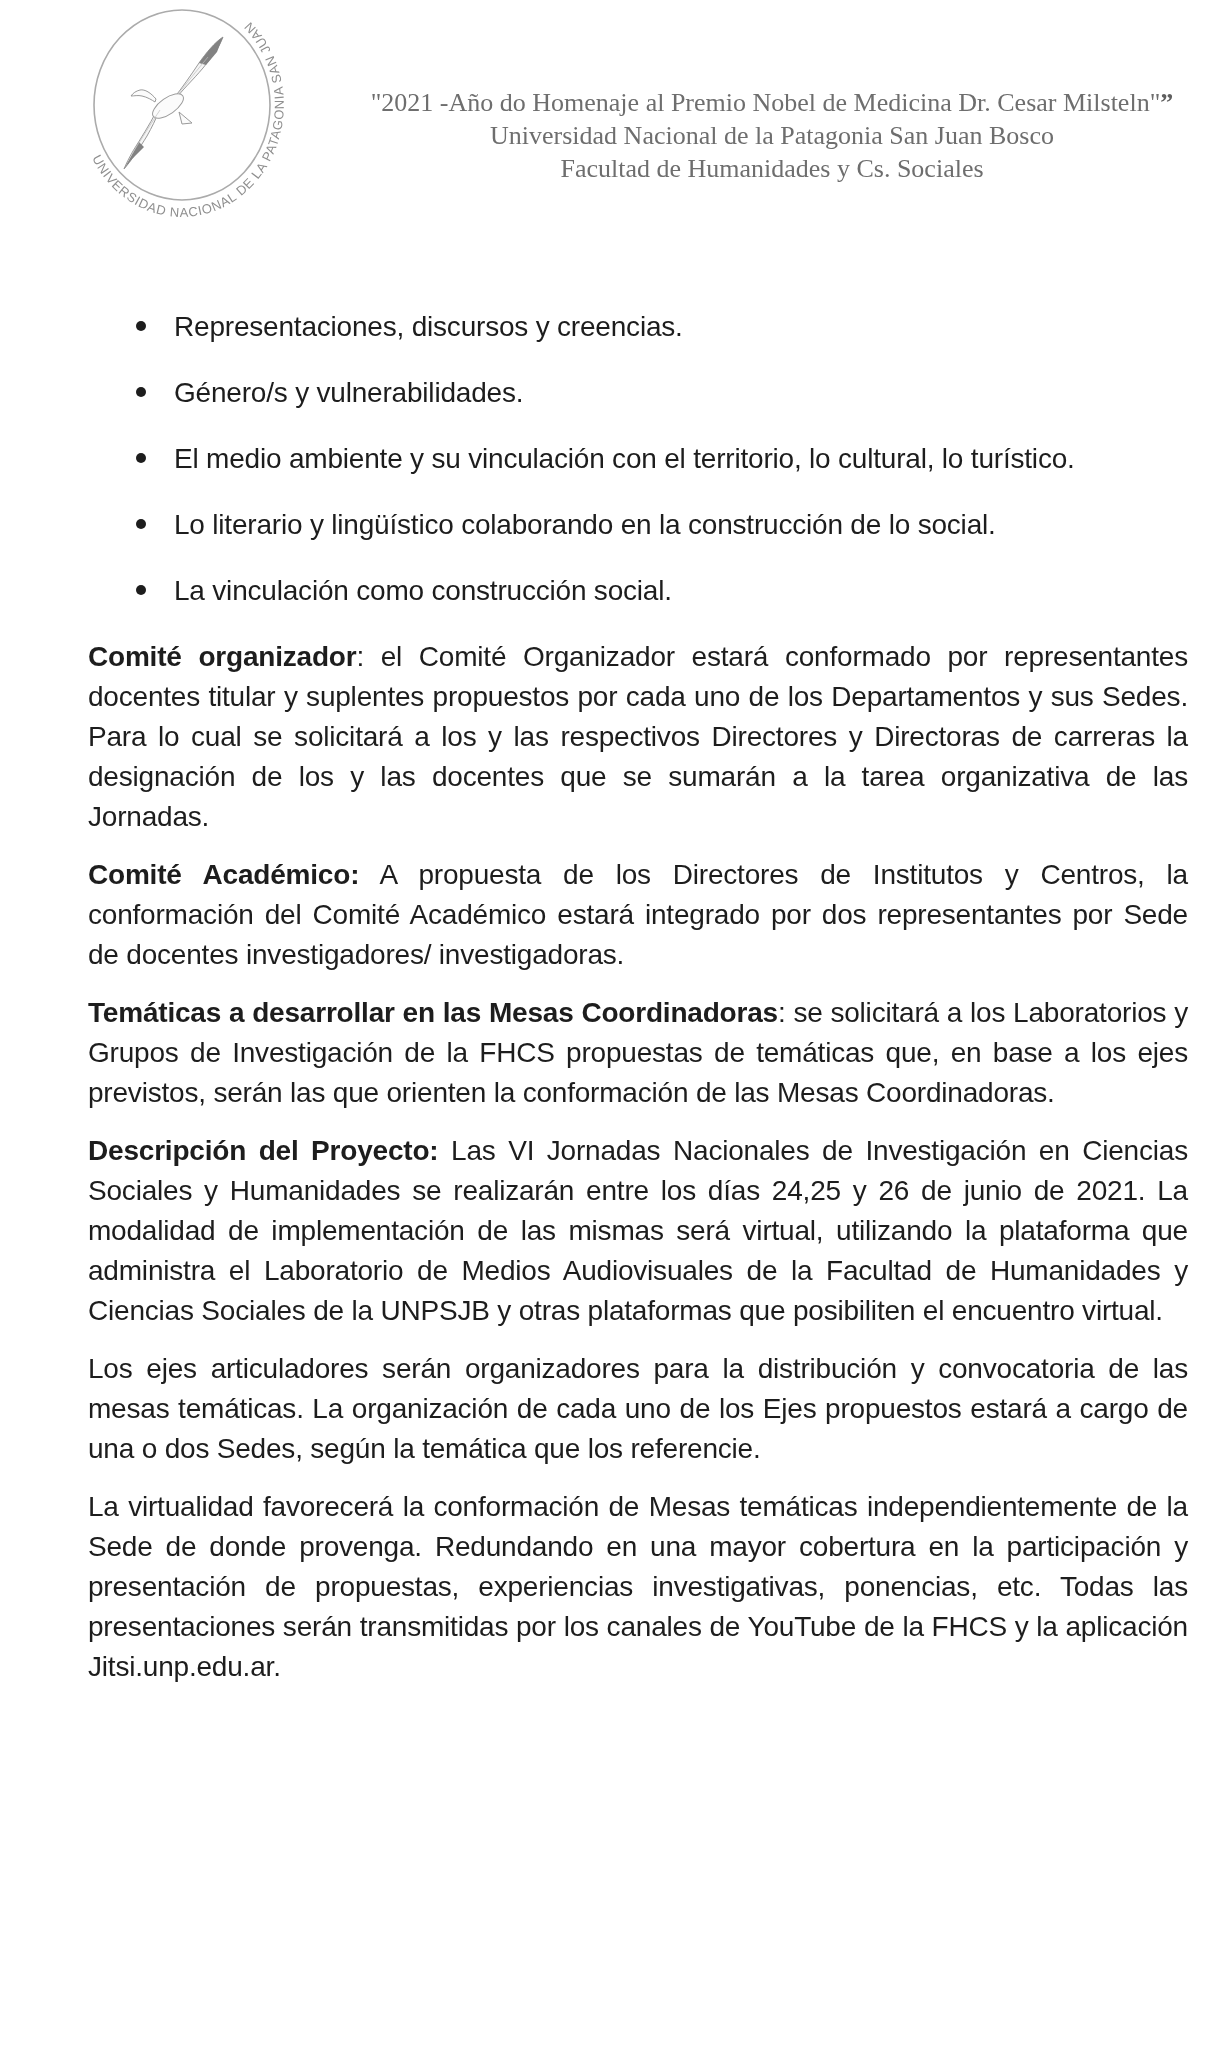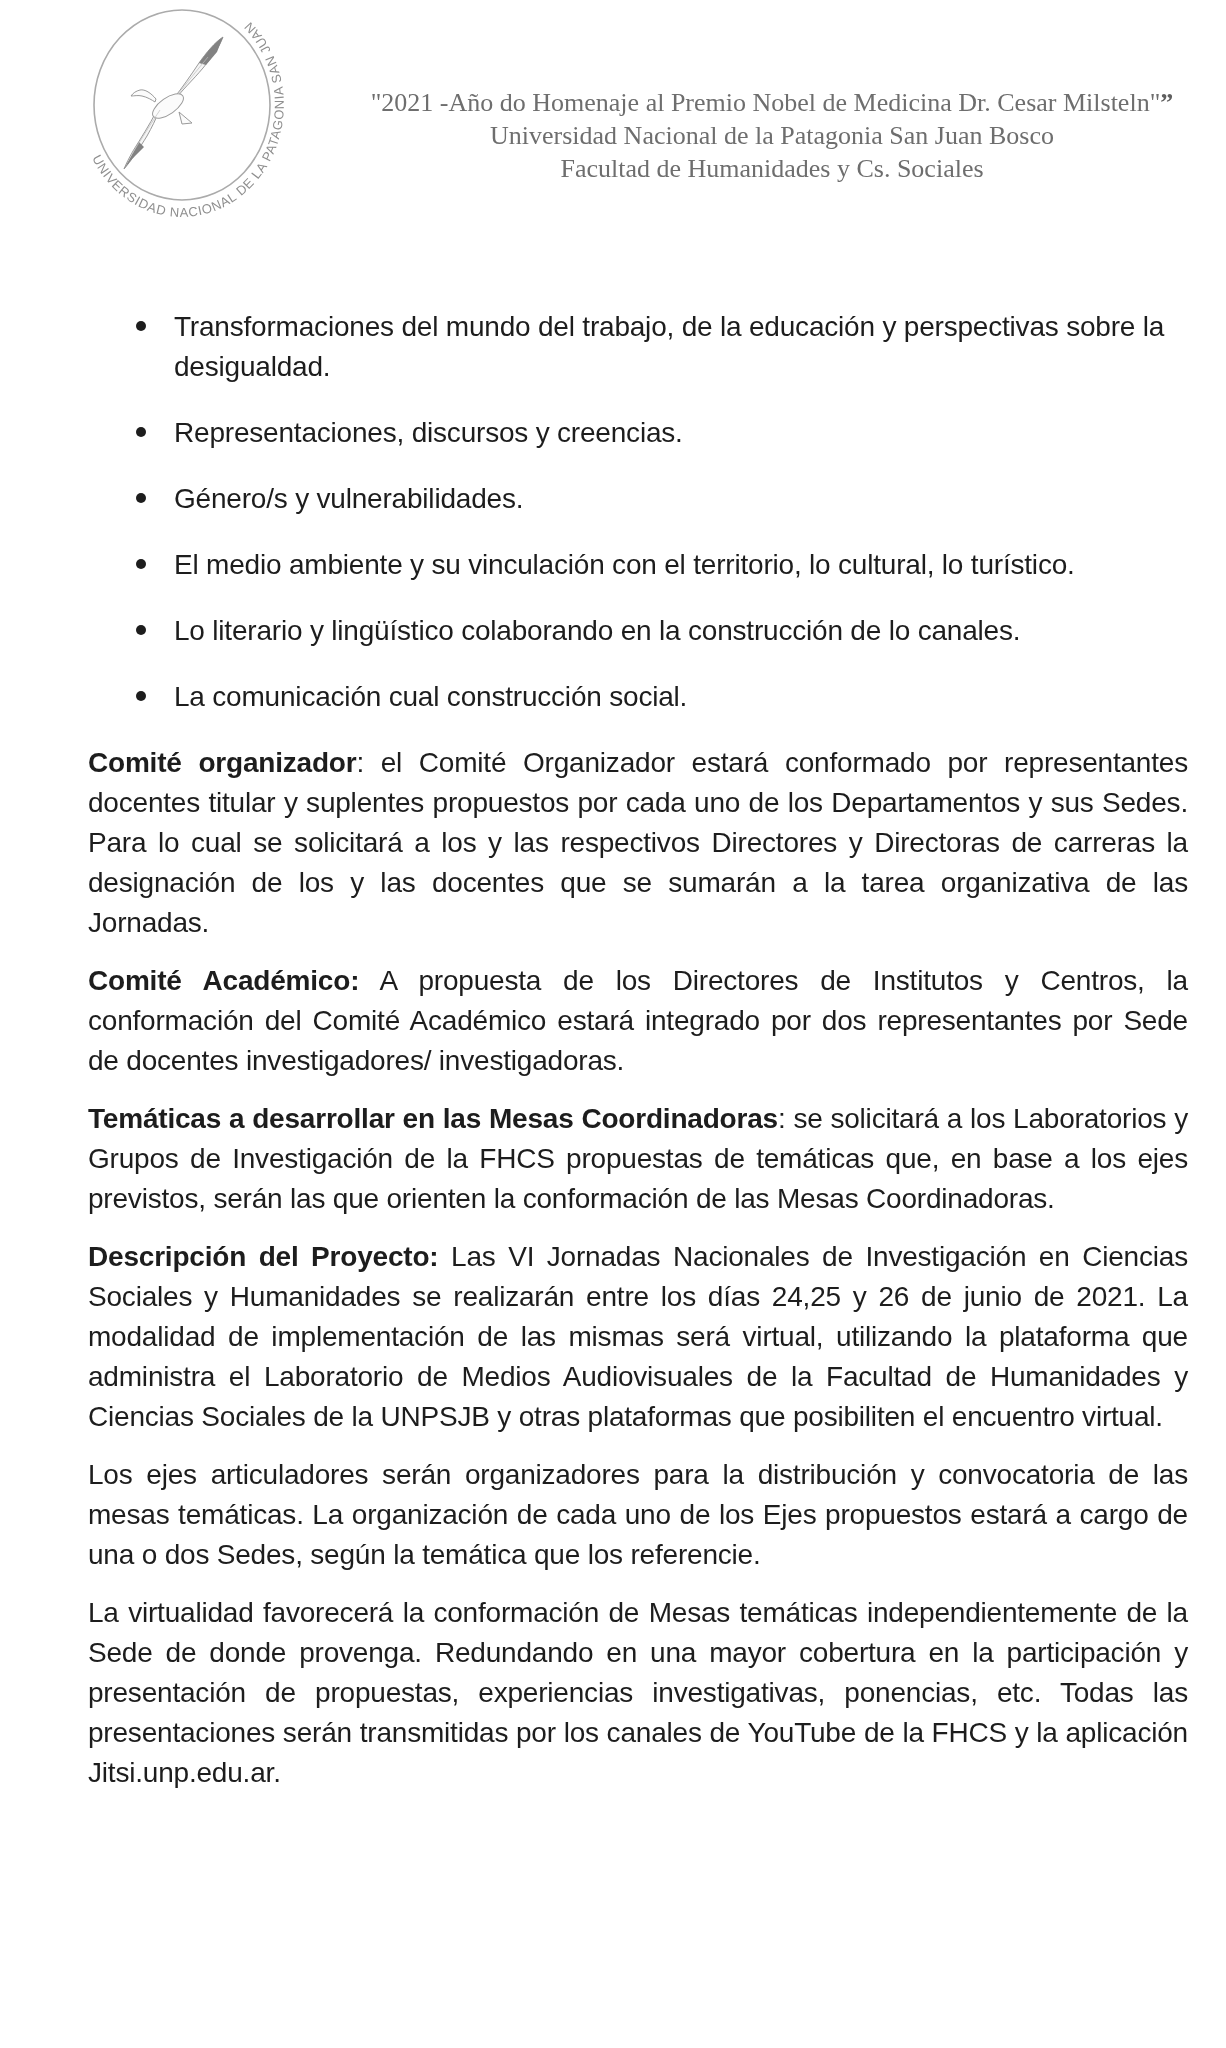--- a/index.html
+++ b/index.html
@@ -114,26 +114,25 @@
     <div class="head-text">
       <div><span>"2021 -Año do Homenaje al Premio Nobel de Medicina Dr. Cesar Milsteln"</span><span class="mq">”</span></div>
       <div>Universidad Nacional de la Patagonia San Juan Bosco</div>
       <div>Facultad de Humanidades y Cs. Sociales</div>
     </div>
   </header>
 
   <main class="content">
 
     <ul class="axes">
-      <li><span class="dot"></span><span>Transformaciones del mundo del trabajo, de la educación y perspectivas sobre la desigualdad.</span></li>
       <li><span class="dot"></span><span>Representaciones, discursos y creencias.</span></li>
       <li><span class="dot"></span><span>Género/s y vulnerabilidades.</span></li>
       <li><span class="dot"></span><span>El medio ambiente y su vinculación con el territorio, lo cultural, lo turístico.</span></li>
-      <li><span class="dot"></span><span>Lo literario y lingüístico colaborando en la construcción de lo canales.</span></li>
-      <li><span class="dot"></span><span>La comunicación cual construcción social.</span></li>
+      <li><span class="dot"></span><span>Lo literario y lingüístico colaborando en la construcción de lo social.</span></li>
+      <li><span class="dot"></span><span>La vinculación como construcción social.</span></li>
     </ul>
 
     <p><span class="lead">Comité organizador</span><span>: </span><span>el Comité Organizador estará conformado por representantes docentes titular y suplentes propuestos por cada uno de los Departamentos y sus Sedes. Para lo cual se solicitará a los y las respectivos Directores y Directoras de carreras la designación de los y las docentes que se sumarán a la tarea organizativa de las Jornadas.</span></p>
 
     <p><span class="lead">Comité Académico:</span><span> </span><span>A propuesta de los Directores de Institutos y Centros, la conformación del Comité Académico estará integrado por dos representantes por Sede de docentes investigadores/ investigadoras.</span></p>
 
     <p><span class="lead">Temáticas a desarrollar en las Mesas Coordinadoras</span><span>: </span><span>se solicitará a los Laboratorios y Grupos de Investigación de la FHCS propuestas de temáticas que, en base a los ejes previstos, serán las que orienten la conformación de las Mesas Coordinadoras.</span></p>
 
     <p><span class="lead">Descripción del Proyecto:</span><span> </span><span>Las VI Jornadas Nacionales de Investigación en Ciencias Sociales y Humanidades se realizarán entre los días 24,25 y 26 de junio de 2021. La modalidad de implementación de las mismas será virtual, utilizando la plataforma que administra el Laboratorio de Medios Audiovisuales de la Facultad de Humanidades y Ciencias Sociales de la UNPSJB y otras plataformas que posibiliten el encuentro virtual.</span></p>
 

